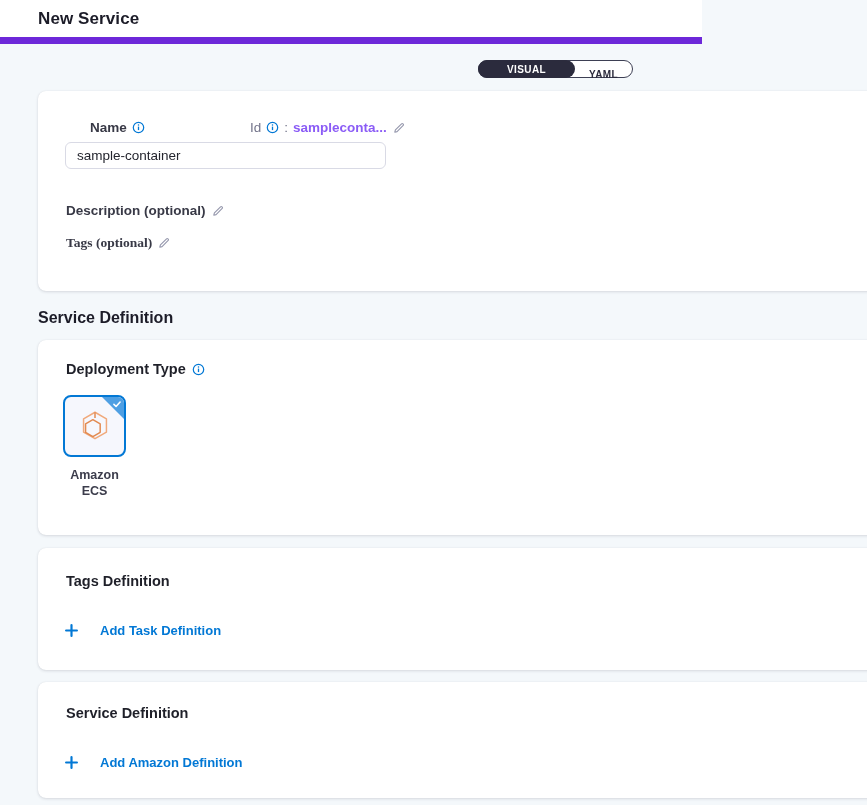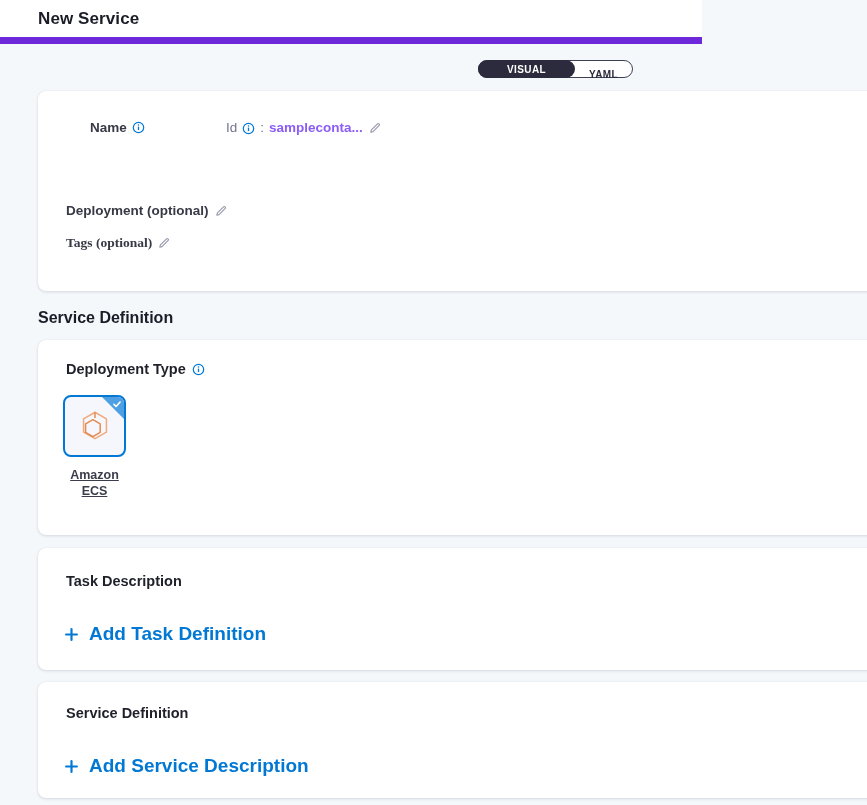--- a/index.html
+++ b/index.html
@@ -62,21 +62,21 @@
 
   .section-title {
     position: absolute; left: 38px; top: 309px;
     font-size: 16px; font-weight: 700; color: #1c1c28;
   }
 
   
   .row { position: absolute; display: flex; align-items: center; gap: 5px; }
   .field-label { font-size: 13.5px; font-weight: 600; color: #383946; }
   .row-name   { left: 28px; top: 29px; margin-left: 24px; }
-  .row-id     { left: 188px; top: 29px; align-items: flex-end; }
+  .row-id     { left: 212px; top: 29px; }
   .row-desc   { left: 28px; top: 112px; }
   .row-tags   { left: 28px; top: 144px; font-family: Liberation Serif, serif; }
 
   .id-label, .id-colon { font-size: 13.5px; color: #74758b; font-weight: 400; }
   .id-value {
     font-size: 13.5px; font-weight: 700; color: #8b5cf6;
     text-decoration: none; cursor: pointer;
   }
   .icon-btn { display: inline-flex; align-items: center; cursor: pointer; }
 
@@ -118,28 +118,27 @@
     border-left: 22px solid transparent;
   }
   .tile-check { position: absolute; top: 2px; right: 2px; }
   .tile-label {
     position: absolute; left: 25px; top: 127px;
     width: 63px;
     text-align: center;
     font-size: 12.5px; font-weight: 600; color: #3c3d4c;
     line-height: 16px;
     white-space: pre-line;
-    text-decoration: underline;
   }
 
   
   .add-link {
     position: absolute; left: 27px;
-    display: flex; align-items: center; gap: 11px;
-    color: #0278d5; font-size: 19px; font-weight: 700;
+    display: flex; align-items: center; gap: 22px;
+    color: #0278d5; font-size: 13px; font-weight: 700;
     cursor: pointer; text-decoration: none;
   }
   .add-task    { top: 75px; }
   .add-service { top: 73px; }
 
   svg { display: block; }
 </style>
 </head>
 <body>
 
@@ -175,23 +174,24 @@
     </span>
     <span class="id-colon">:</span>
     <a class="id-value">sampleconta...</a>
     <span class="icon-btn">
       <svg width="14" height="14" viewBox="0 0 16 16" fill="none" stroke="#9698ad" stroke-width="1.3" stroke-linejoin="round">
           <path d="M3.2 12.8 L3.9 10.2 L10.9 3.2 a1.15 1.15 0 0 1 1.63 0 l0.27 0.27 a1.15 1.15 0 0 1 0 1.63 L5.8 12.1 Z"></path>
         </svg>
     </span>
   </div>
 
+  <input class="name-input" type="text" value="sample-container" style="">
 
   <div class="row row-desc">
-    <span class="field-label">Deployment (optional)</span>
+    <span class="field-label">Description (optional)</span>
     <span class="icon-btn">
       <svg width="14" height="14" viewBox="0 0 16 16" fill="none" stroke="#9698ad" stroke-width="1.3" stroke-linejoin="round">
           <path d="M3.2 12.8 L3.9 10.2 L10.9 3.2 a1.15 1.15 0 0 1 1.63 0 l0.27 0.27 a1.15 1.15 0 0 1 0 1.63 L5.8 12.1 Z"></path>
         </svg>
     </span>
   </div>
 
   <div class="row row-tags">
     <span class="field-label">Tags (optional)</span>
     <span class="icon-btn">
@@ -229,34 +229,34 @@
       <svg width="10" height="10" viewBox="0 0 12 12">
           <path d="M2.3 6.4l2.6 2.6 4.8-5.4" stroke="#ffffff" stroke-width="1.9" fill="none" stroke-linecap="round" stroke-linejoin="round"></path>
         </svg>
     </span>
   </div>
   <div class="tile-label">Amazon
 ECS</div>
 </div>
 
 <div class="card card-task">
-  <div class="card-heading task-heading">Task Description</div>
+  <div class="card-heading task-heading">Tags Definition</div>
   <a class="add-link add-task">
     <span>
       <svg width="13" height="13" viewBox="0 0 12 12">
           <path d="M6 1v10M1 6h10" stroke="#0278d5" stroke-width="2" stroke-linecap="round"></path>
         </svg>
     </span>
     <span>Add Task Definition</span>
   </a>
 </div>
 
 <div class="card card-service">
   <div class="card-heading service-heading">Service Definition</div>
   <a class="add-link add-service">
     <span>
       <svg width="13" height="13" viewBox="0 0 12 12">
           <path d="M6 1v10M1 6h10" stroke="#0278d5" stroke-width="2" stroke-linecap="round"></path>
         </svg>
     </span>
-    <span>Add Service Description</span>
+    <span>Add Amazon Definition</span>
   </a>
 </div>
 
 </body></html>

